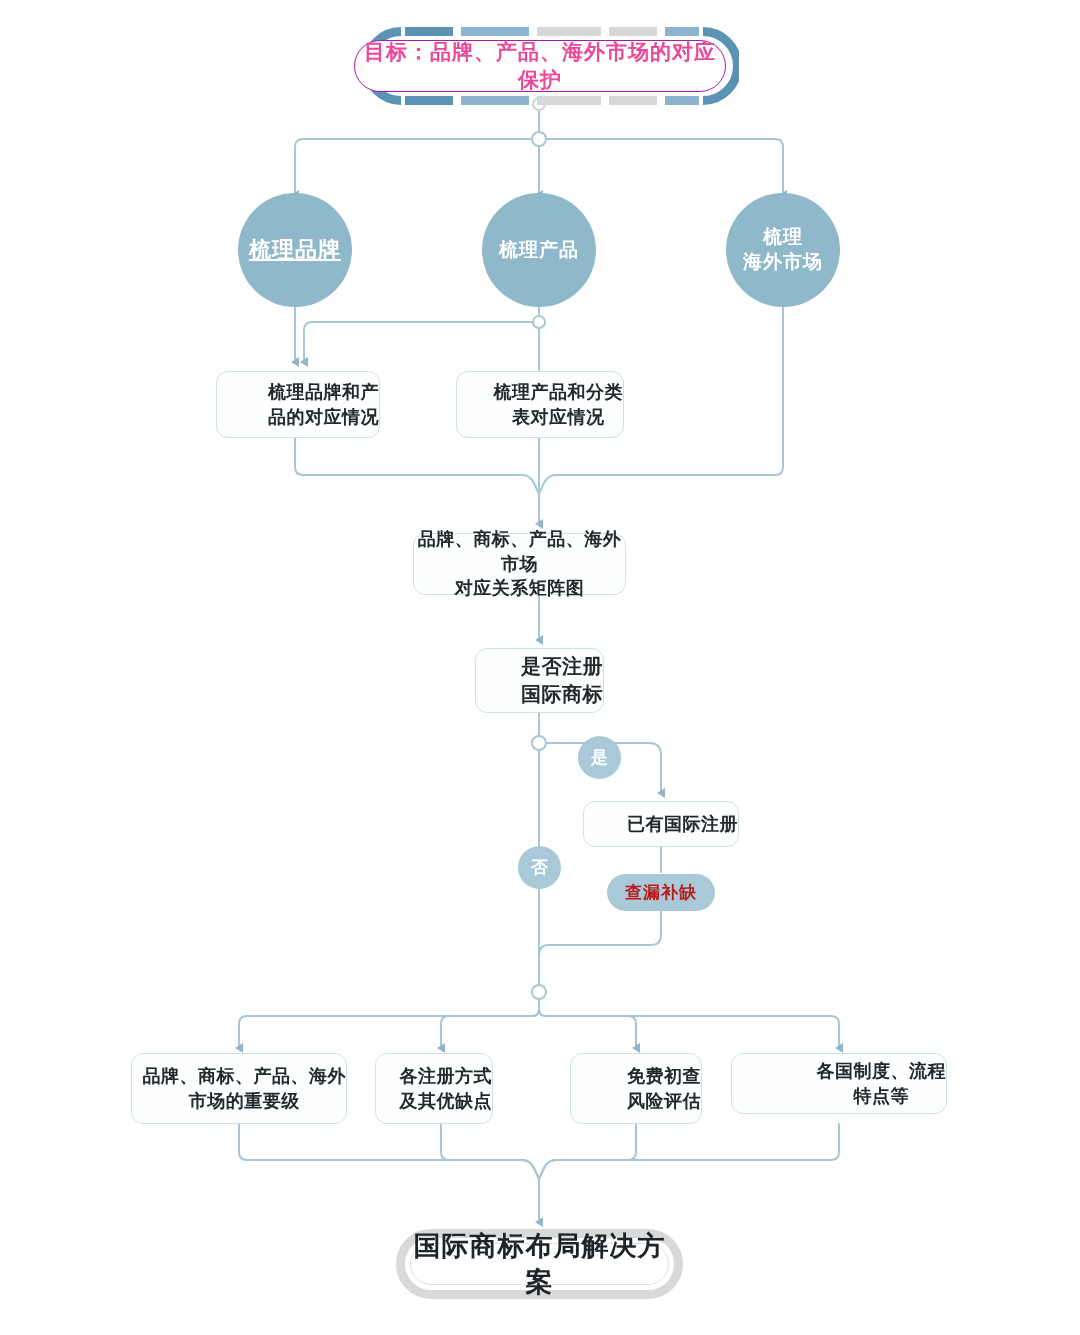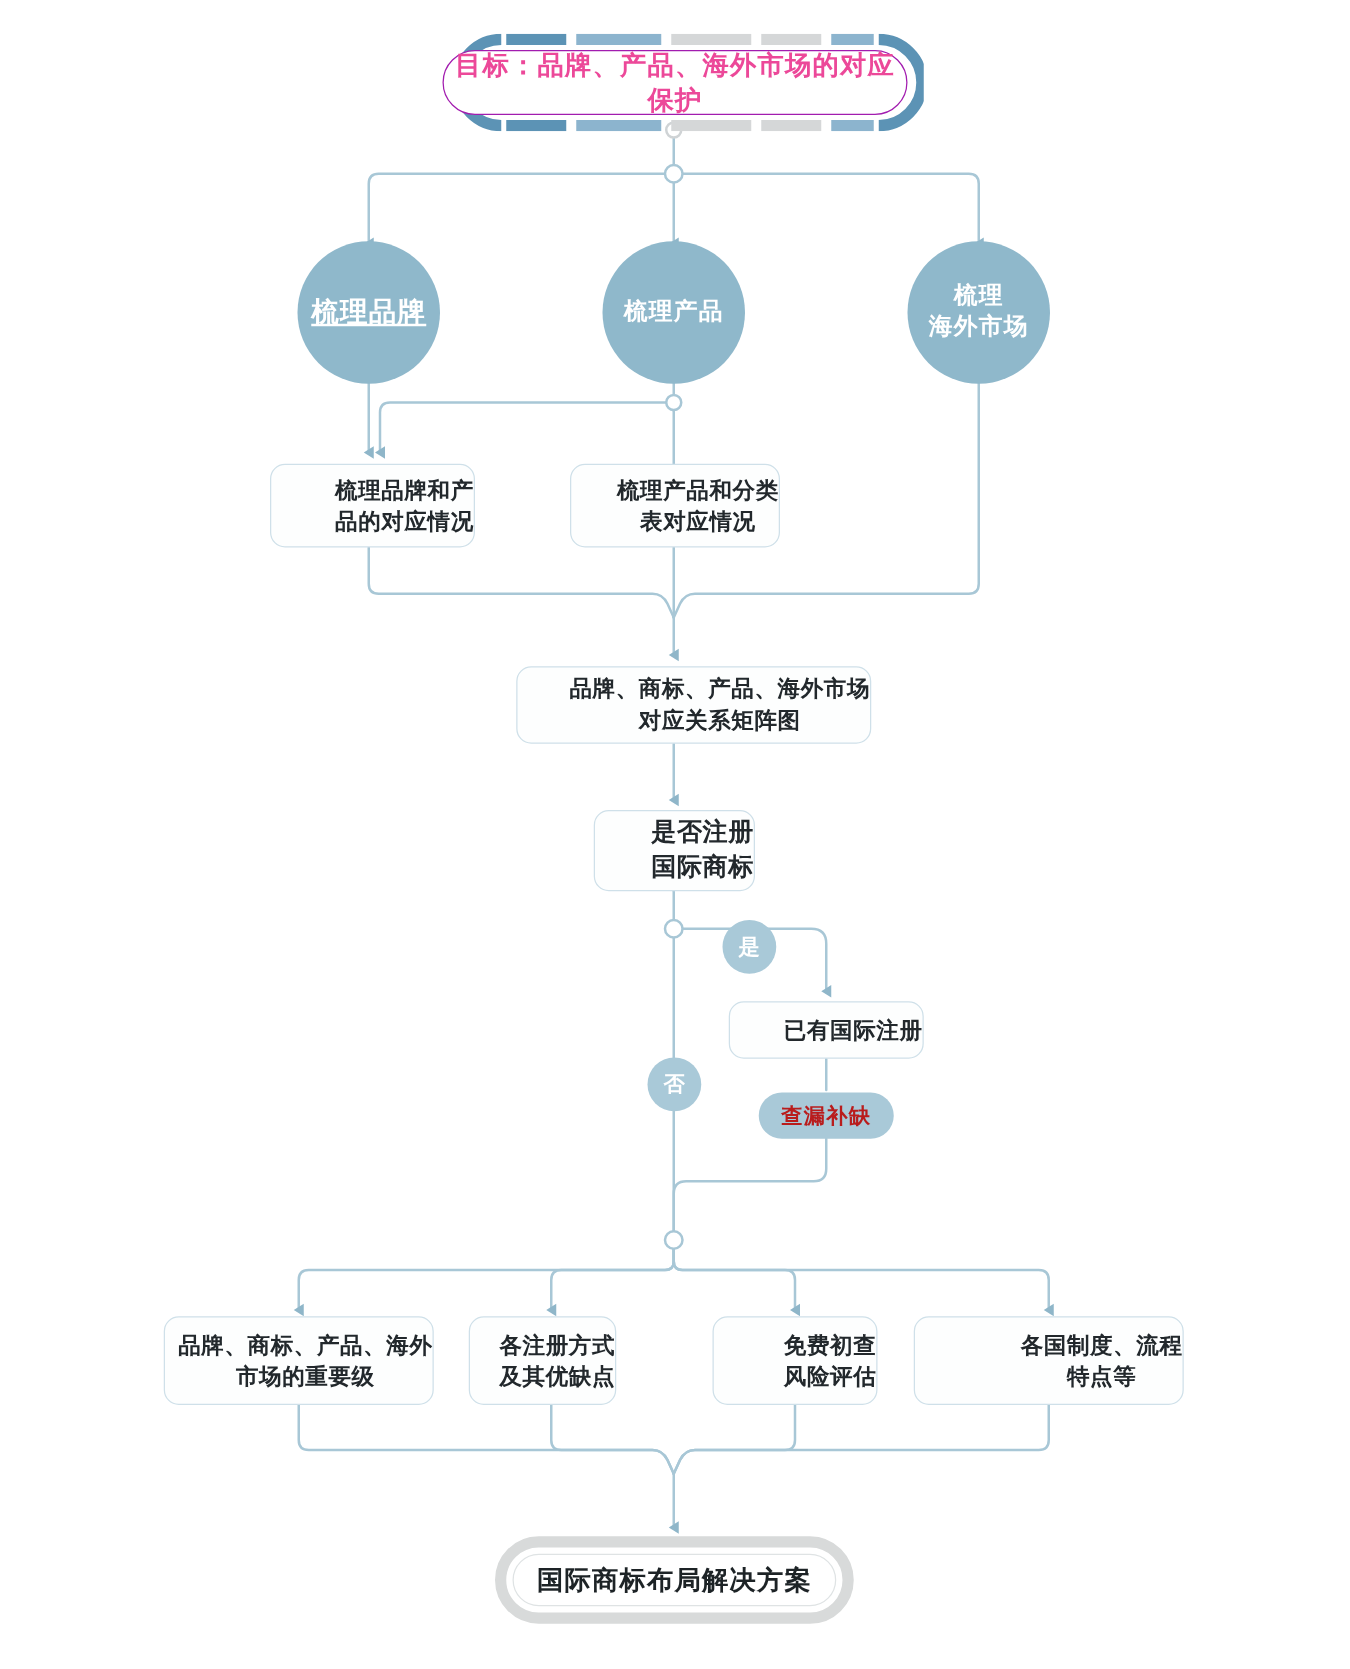--- a/index.html
+++ b/index.html
@@ -124,21 +124,21 @@
     left: 14px; top: 14px; right: 14px; bottom: 14px;
     background: #ffffff;
     border: 1px solid #dfe3e4;
     border-radius: 999px;
     display: flex;
     align-items: center;
     justify-content: center;
     text-align: center;
     color: #1d2326;
     font-weight: bold;
-    font-size: 21px;
+    font-size: 27px;
     letter-spacing: 1px;
   }
 </style>
 </head>
 <body>
 
 <div id="canvas">
 
   <svg id="wires" viewBox="0 0 1080 1335" width="1080" height="1335">
     <defs>
@@ -243,21 +243,21 @@
   <div class="node box" style="left:216px; top:371px; width:164px; height:67px; font-size:18px; white-space:pre-line;">
     <span>梳理品牌和产
 品的对应情况</span>
   </div>
 
   <div class="node box" style="left:456px; top:371px; width:168px; height:67px; font-size:18px; white-space:pre-line;">
     <span>梳理产品和分类
 表对应情况</span>
   </div>
 
-  <div class="node box" style="left:413px; top:533px; width:284px; height:62px; font-size:18px; white-space:pre-line;">
+  <div class="node box" style="left:413px; top:533px; width:213px; height:62px; font-size:18px; white-space:pre-line;">
     <span>品牌、商标、产品、海外市场
 对应关系矩阵图</span>
   </div>
 
   <div class="node box" style="left:475px; top:648px; width:129px; height:65px; font-size:20px; white-space:pre-line;">
     <span>是否注册
 国际商标</span>
   </div>
 
   <div class="node edge-badge-circle" style="left:578px; top:736px; width:43px; height:43px;">
@@ -284,21 +284,21 @@
   <div class="node box" style="left:375px; top:1053px; width:118px; height:71px; font-size:18px; white-space:pre-line;">
     <span>各注册方式
 及其优缺点</span>
   </div>
 
   <div class="node box" style="left:570px; top:1053px; width:132px; height:71px; font-size:18px; white-space:pre-line;padding-left:29px;">
     <span>免费初查
 风险评估</span>
   </div>
 
-  <div class="node box" style="left:731px; top:1053px; width:216px; height:71px; font-size:18px; white-space:pre-line;">
+  <div class="node box" style="left:731px; top:1053px; width:216px; height:61px; font-size:18px; white-space:pre-line;">
     <span>各国制度、流程
 特点等</span>
   </div>
 
   <div id="end-node" style="left:396px; top:1229px; width:287px; height:70px;">
     <div class="end-outer"></div>
     <div class="end-inner">国际商标布局解决方案</div>
   </div>
 
 </div>

